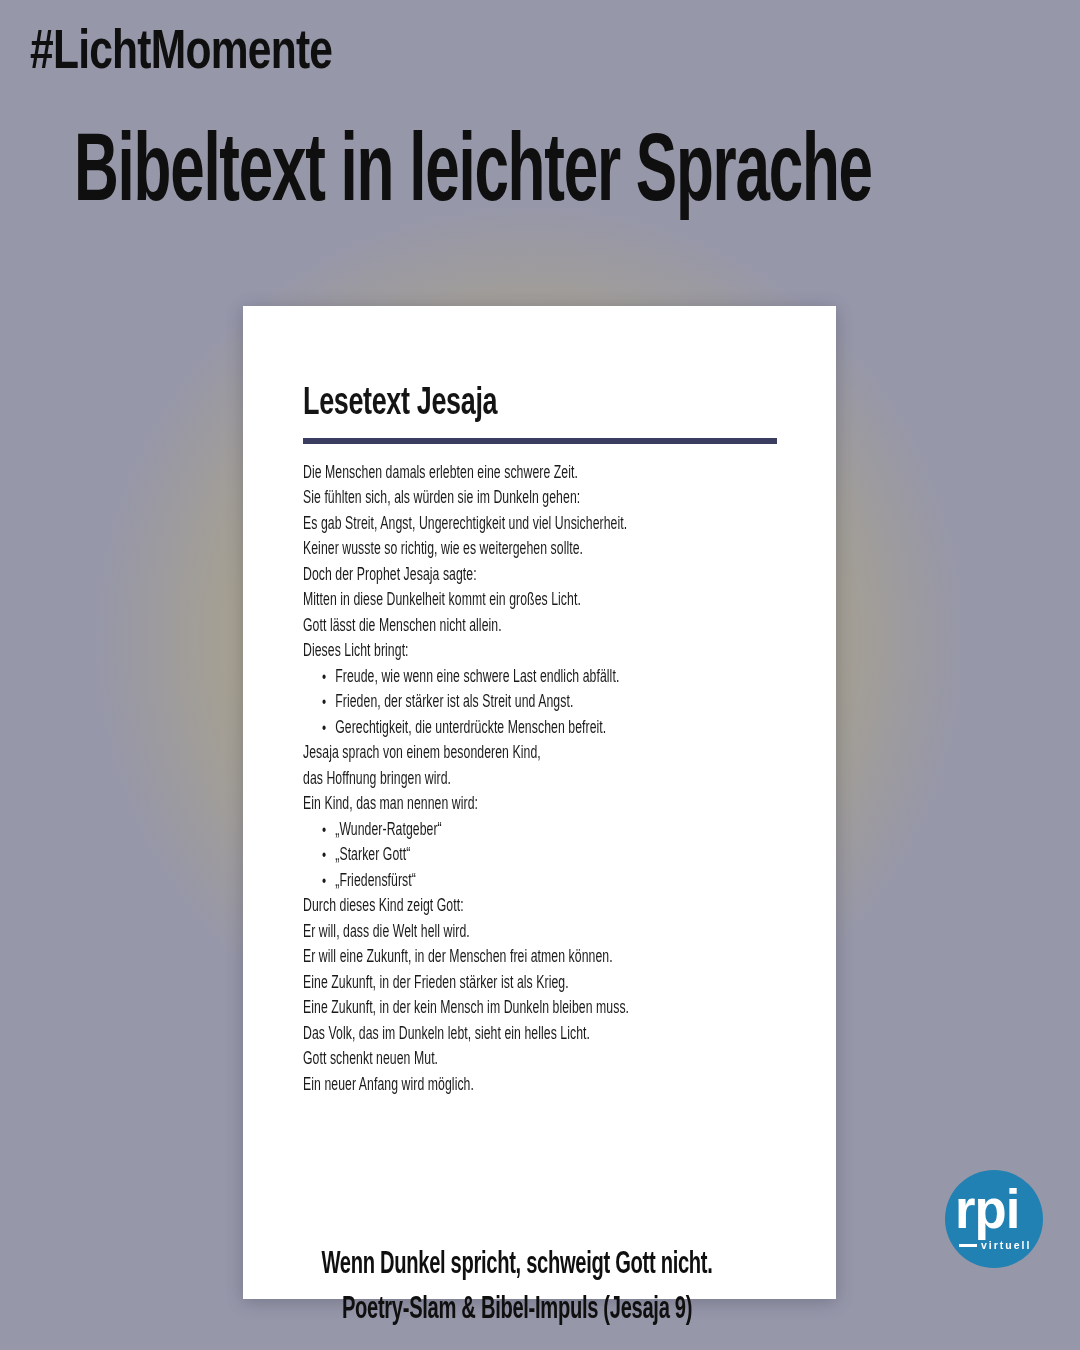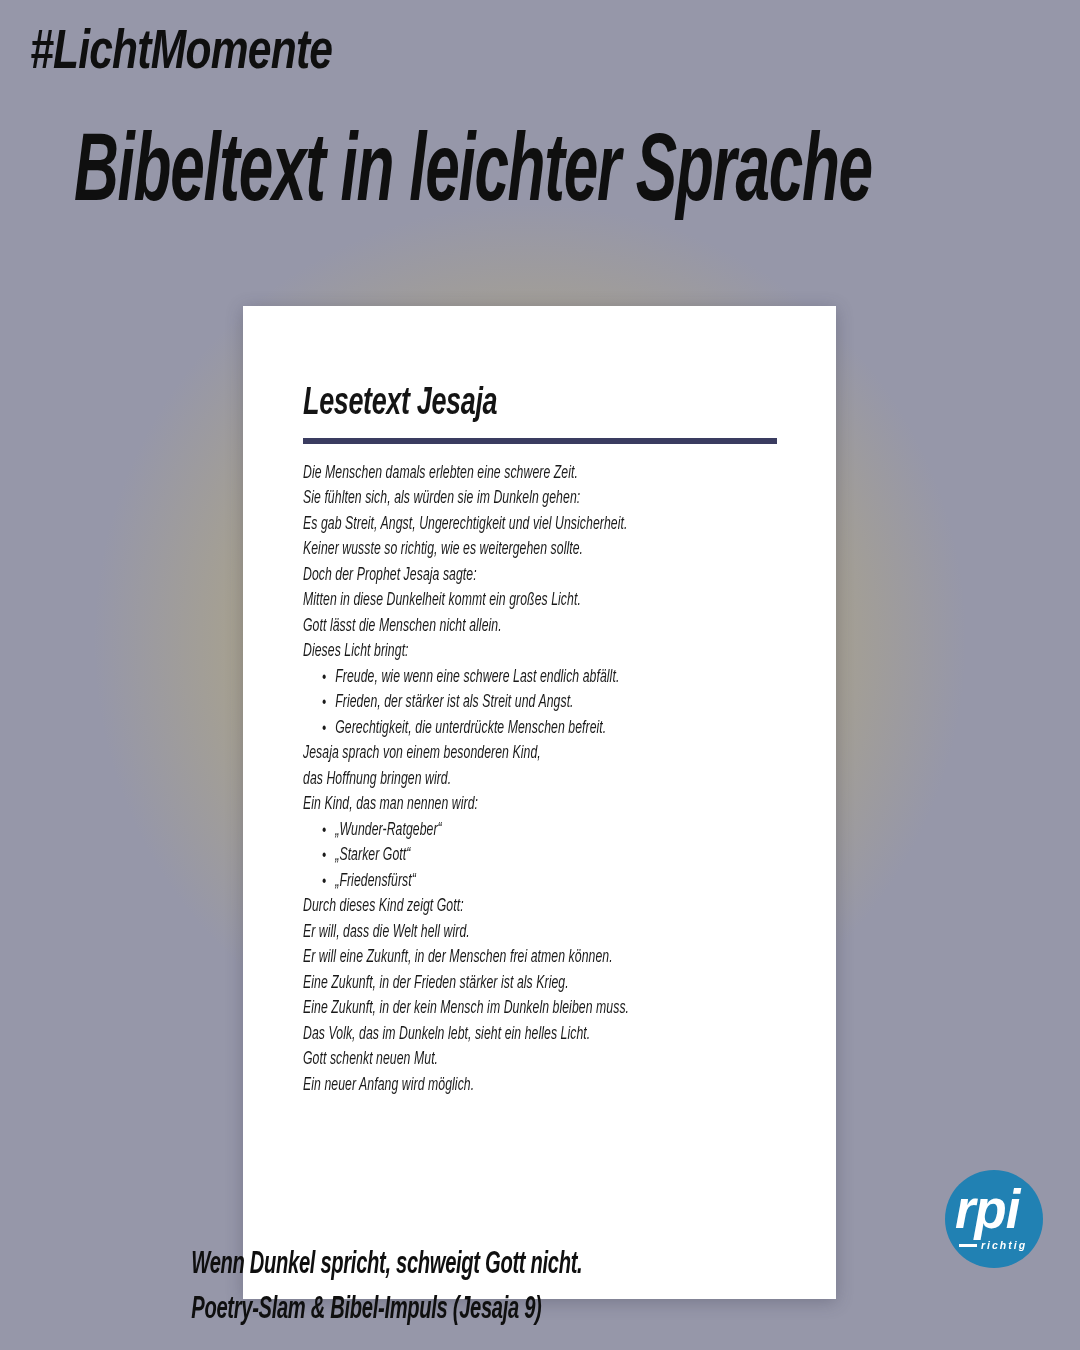--- a/index.html
+++ b/index.html
@@ -11,21 +11,20 @@
     font-family: "Liberation Sans", sans-serif;
     background:
       radial-gradient(560px 560px at 530px 640px,
         rgba(196,178,100,0.80) 0%,
         rgba(196,178,100,0.45) 45%,
         rgba(196,178,100,0) 78%),
       radial-gradient(140% 140% at 50% 50%,
         rgba(0,0,0,0) 55%,
         rgba(66,68,92,0.12) 100%),
       var(--bg, #9697a9);
-    font-style: italic;
   }
   .hashtag {
     position: absolute;
     left: 30px; top: 16px;
     font-size: 56px;
     font-weight: 700;
     color: var(--text, #0f0f0f);
     white-space: nowrap;
     transform: scaleX(0.76);
     transform-origin: 0 0;
@@ -85,20 +84,21 @@
     display: inline-block;
     margin-right: 13px;
     font-size: 17px;
   }
   .footer {
     position: absolute;
     left: 0; top: 1240px;
     width: 1080px;
     box-sizing: border-box;
     padding-right: 46px;
+    text-align: center;
   }
   .footer-line {
     font-size: 32px;
     font-weight: 700;
     color: var(--text, #0f0f0f);
     white-space: nowrap;
     transform: scaleX(0.63);
     line-height: 45px;
     letter-spacing: -0.5px;
   }
@@ -181,17 +181,17 @@
 
   <div class="footer">
     <div class="footer-line">Wenn Dunkel spricht, schweigt Gott nicht.</div>
     <div class="footer-line">Poetry-Slam &amp; Bibel-Impuls (Jesaja 9)</div>
   </div>
 
   <div class="logo">
     <div class="logo-text">rpi</div>
     <div class="logo-sub">
       <span class="logo-bar"></span>
-      <span class="sub-label">richtig</span>
+      <span class="sub-label">virtuell</span>
     </div>
   </div>
 
 </div>
 
 </body></html>

